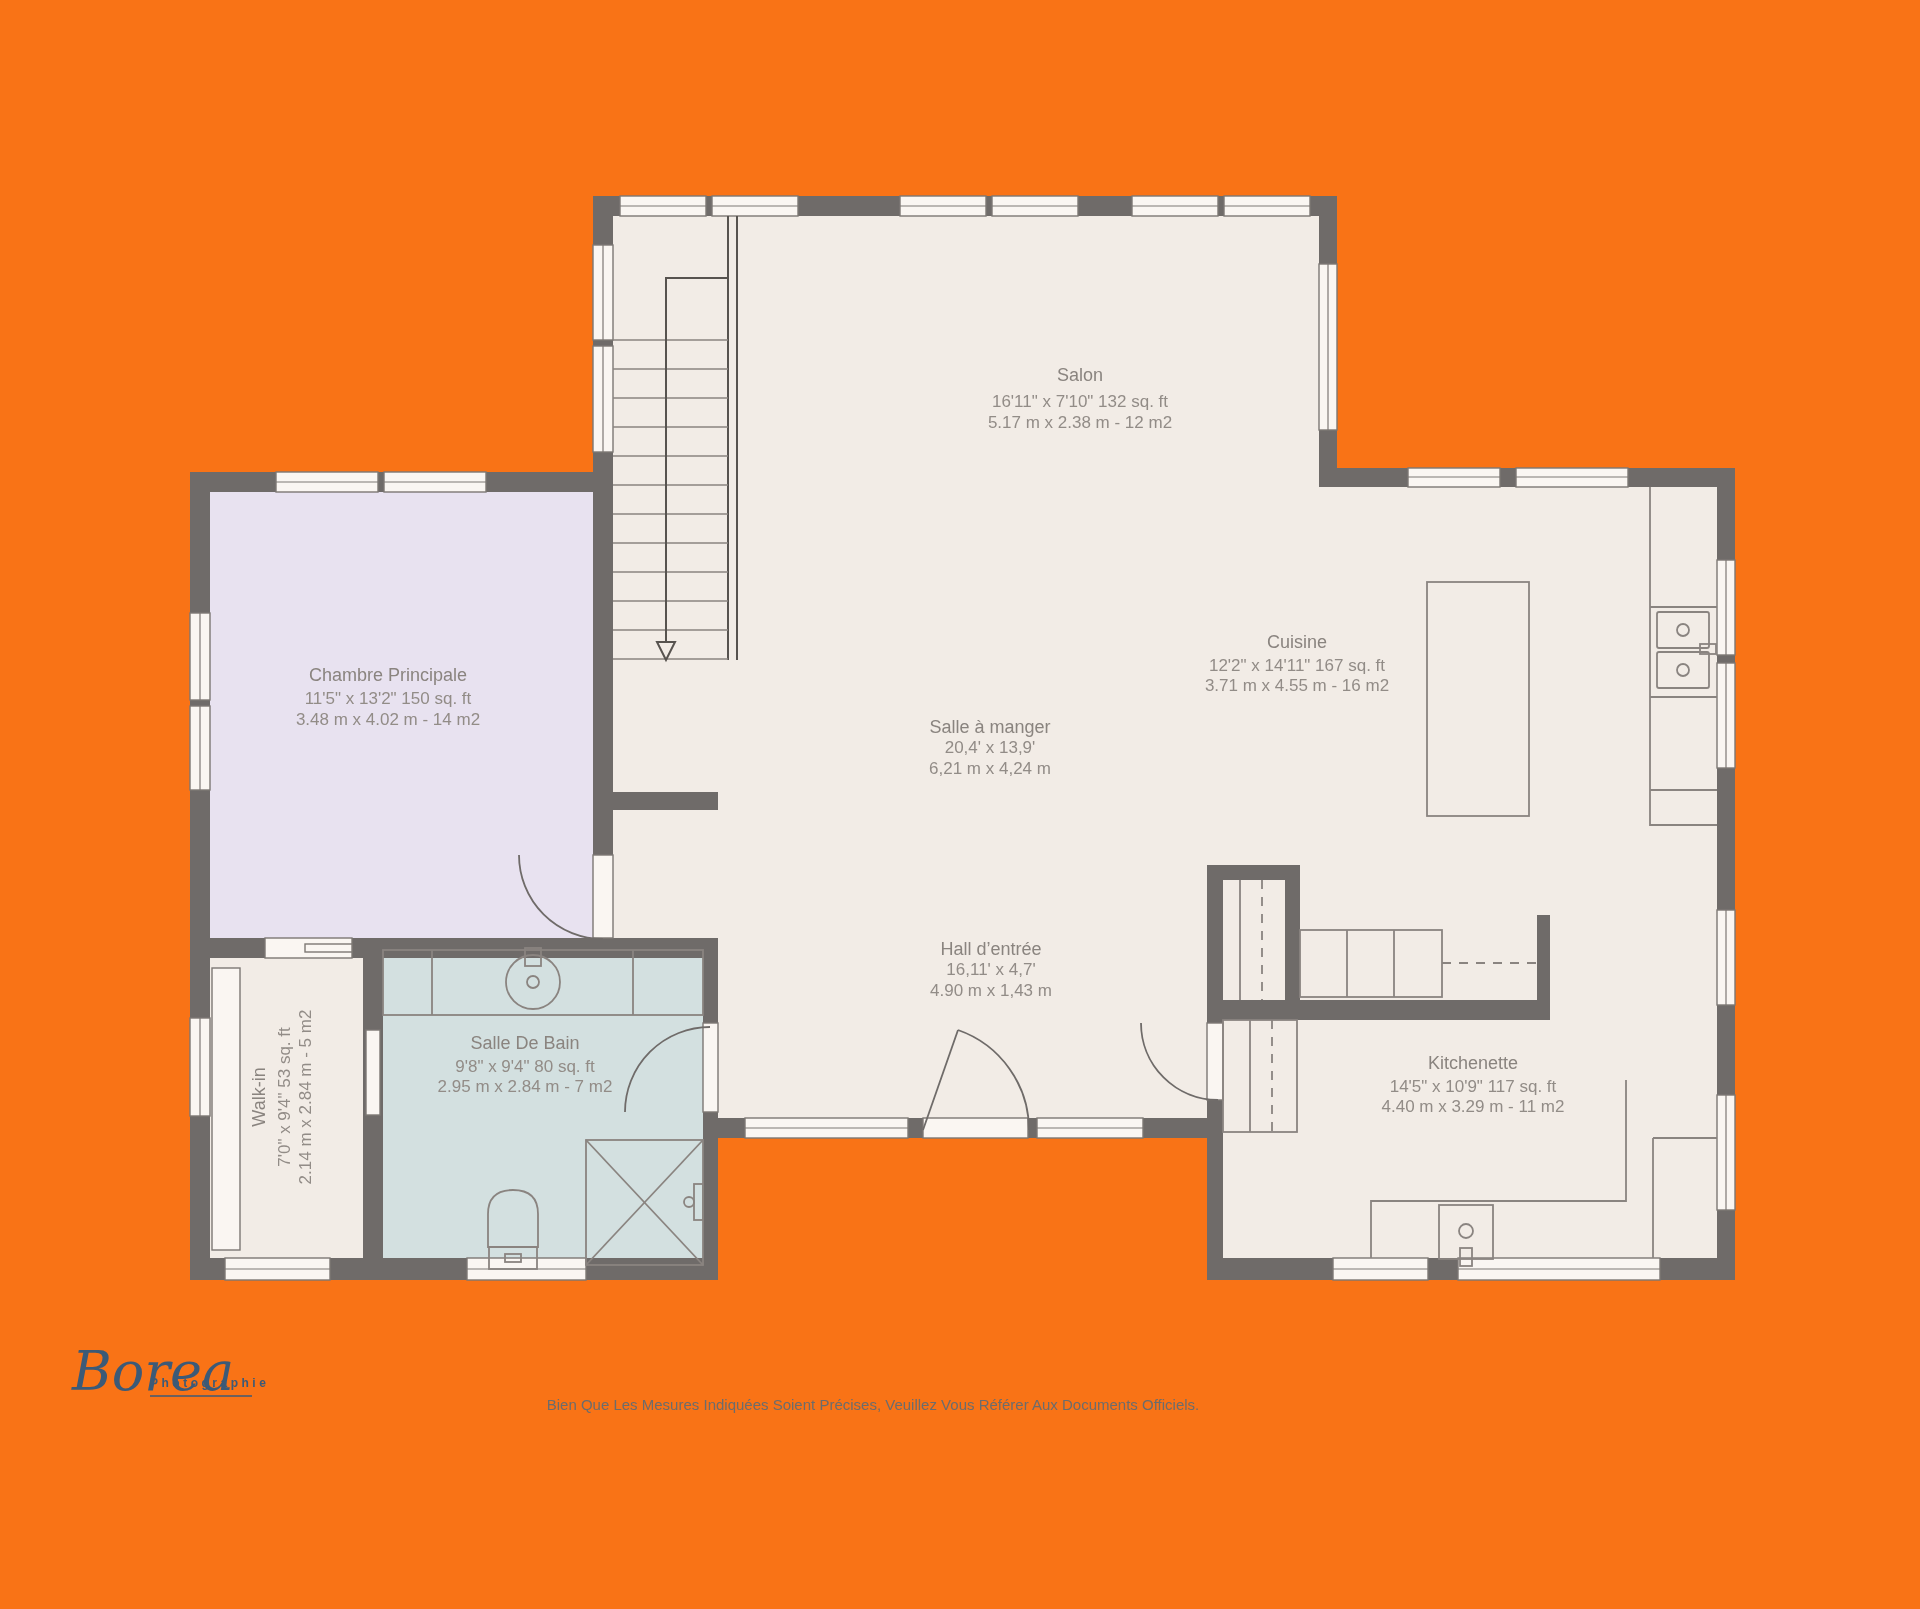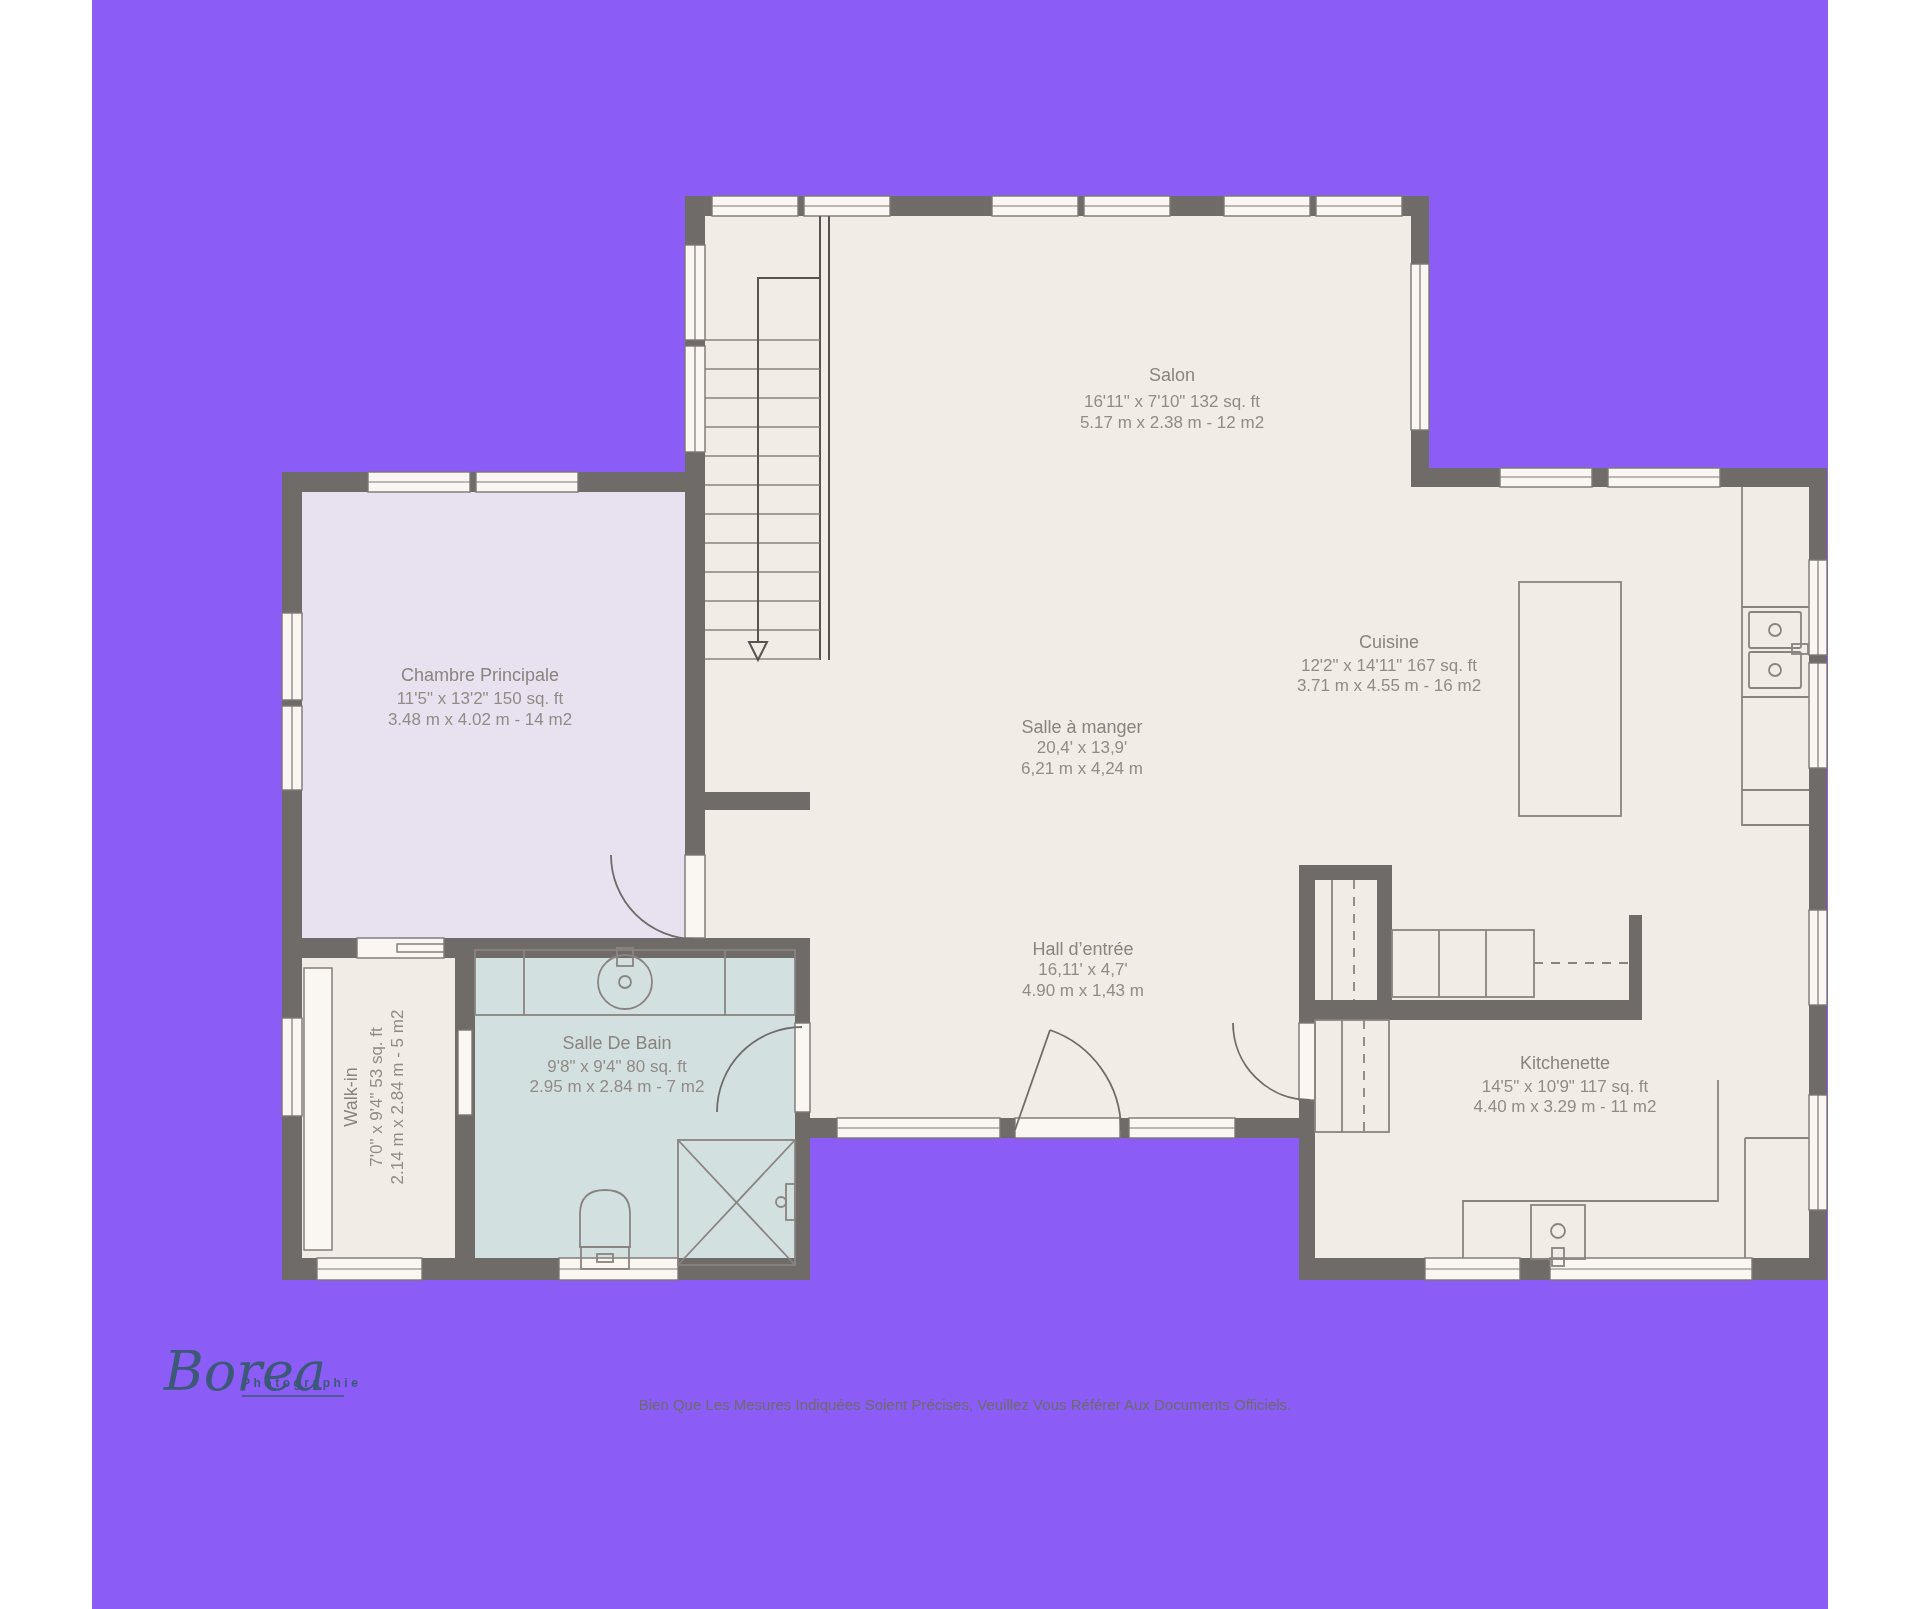--- a/index.html
+++ b/index.html
@@ -1,16 +1,16 @@
 <!DOCTYPE html>
 <html><head>
 <meta charset="utf-8">
 <style>
   html,body{margin:0;padding:0;background:#ffffff;}
-  .page{width:1736px;height:1609px;margin:0 auto;background:#8b5cf6;position:relative;}
+  .page{width:1920px;height:1609px;margin:0 auto;background:#f97316;position:relative;}
   svg{display:block;width:1920px;height:1609px;}
   .wall{fill:#6f6b69;stroke:none;}
   .win{fill:#faf6f2;stroke:#7d7874;stroke-width:1.4;}
   .winline{stroke:#7d7874;stroke-width:1.2;fill:none;}
   .thin{stroke:#8a8480;stroke-width:1.7;fill:none;}
   .dark{stroke:#57534f;stroke-width:2;fill:none;}
   .dash{stroke:#8a8480;stroke-width:1.8;fill:none;stroke-dasharray:9 8;}
   .fix{fill:none;stroke:#8a8480;stroke-width:1.8;}
   .door{fill:#faf6f2;stroke:#7d7874;stroke-width:1.4;}
   .arc{fill:none;stroke:#6f6b69;stroke-width:1.8;}

